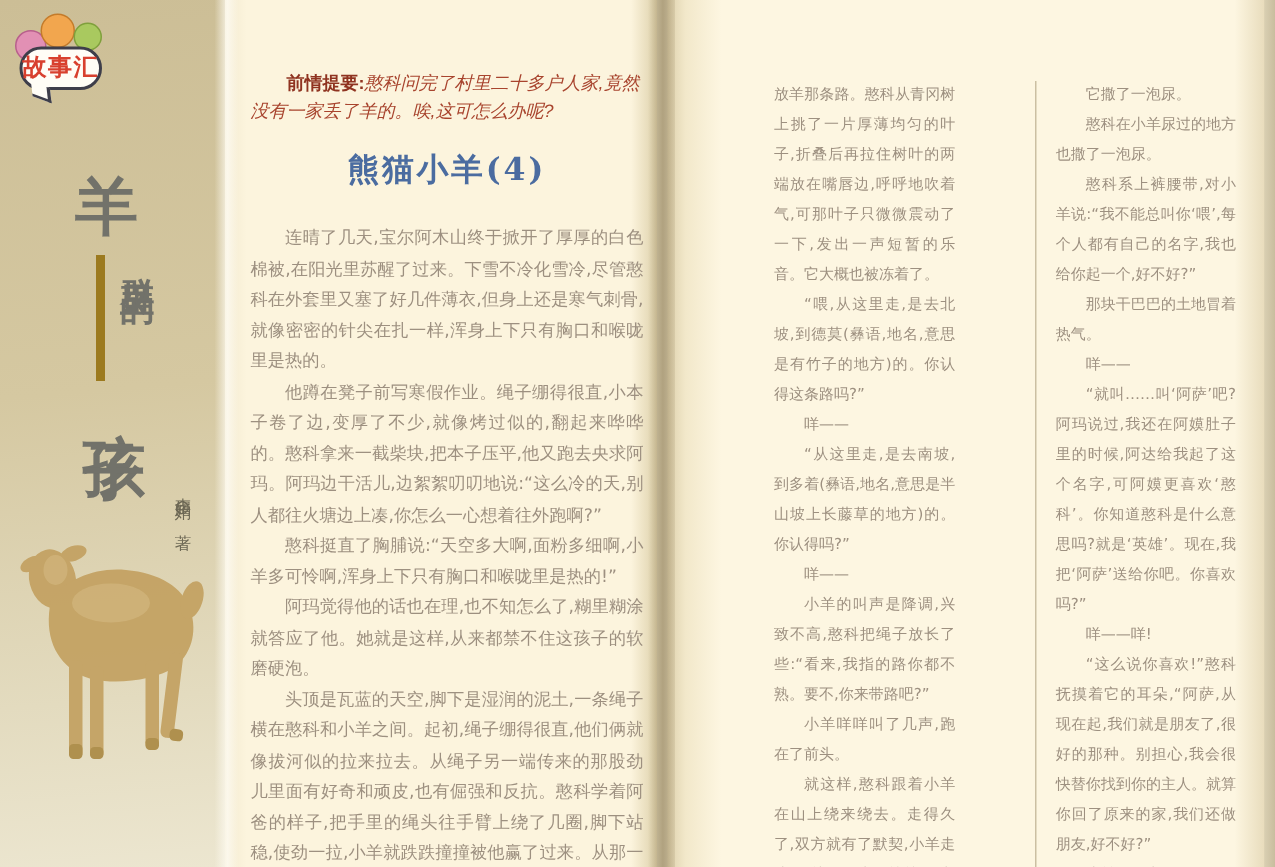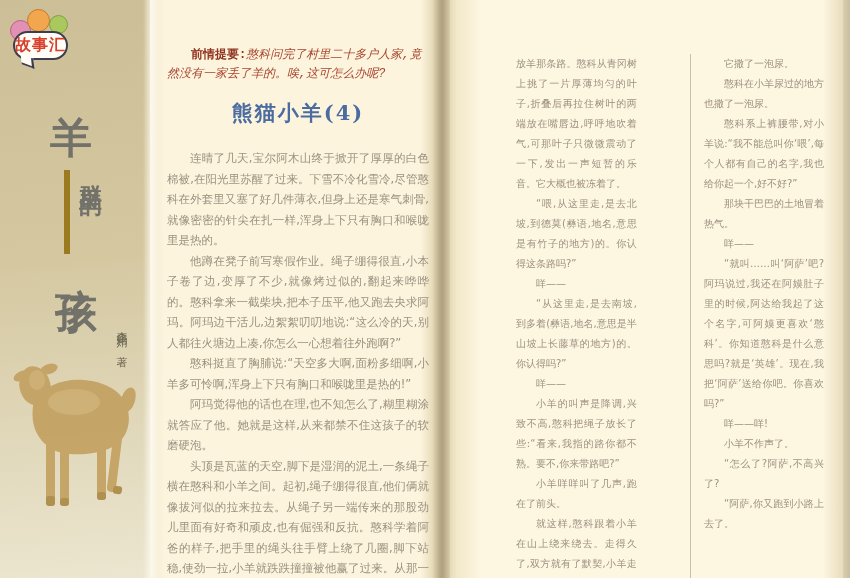--- a/index.html
+++ b/index.html
@@ -53,21 +53,21 @@
   .sheep { position:absolute; left:4px; top:336px; width:138px; height:185px; opacity:.92; }
 
   
   .page-mid {
     position:absolute; left:150px; top:0; width:288px; height:578px;
     background:linear-gradient(90deg,#f3ead0 0%,#fcf4dd 5%,#fcf4dd 94%,#ddd0aa 100%);
   }
   .mid-inner { position:absolute; left:17px; right:9px; top:0; }
   .recap {
     margin-top:46px;
-    font-family:Liberation Mono, monospace; font-style:italic;
+    font-family:Liberation Sans, sans-serif; font-style:italic;
     font-size:12px; line-height:19px; color:#a8442e; text-indent:2em;
   }
   .recap b { color:#8f3320; font-style:normal; font-weight:bold; }
   .chapter-title {
     margin-top:15px; text-align:center;
     font-family:"DejaVu Serif", serif; font-weight:600;
     font-size:21px; color:#4b6ca0; letter-spacing:2px;
   }
   .body-mid { margin-top:21px; font-size:11.5px; line-height:20.5px; color:#9d9080; text-align:justify; }
   .para { margin:0; text-indent:2em; }
@@ -171,20 +171,21 @@
           <p class="para">就这样,憨科跟着小羊在山上绕来绕去。走得久了,双方就有了默契,小羊走快了,就放慢步子等等憨科,憨科走快了,就停下来等等小羊。小羊总有贪玩的时候,见着稀奇就挪不动步子了。这时,只要憨科轻轻地晃晃绳子,它就知道继续跟上啦。</p>
         </div>
       <div class="col col2">
           <p class="para">它撒了一泡尿。</p>
           <p class="para">憨科在小羊尿过的地方也撒了一泡尿。</p>
           <p class="para">憨科系上裤腰带,对小羊说:“我不能总叫你‘喂’,每个人都有自己的名字,我也给你起一个,好不好?”</p>
           <p class="para">那块干巴巴的土地冒着热气。</p>
           <p class="para">咩——</p>
           <p class="para">“就叫……叫‘阿萨’吧?阿玛说过,我还在阿嫫肚子里的时候,阿达给我起了这个名字,可阿嫫更喜欢‘憨科’。你知道憨科是什么意思吗?就是‘英雄’。现在,我把‘阿萨’送给你吧。你喜欢吗?”</p>
           <p class="para">咩——咩!</p>
+          <p class="para">“这么说你喜欢!”憨科抚摸着它的耳朵,“阿萨,从现在起,我们就是朋友了,很好的那种。别担心,我会很快替你找到你的主人。就算你回了原来的家,我们还做朋友,好不好?”</p>
           <p class="para">小羊不作声了。</p>
           <p class="para">“怎么了?阿萨,不高兴了?</p>
           <p class="para">“阿萨,你又跑到小路上去了。</p>
         </div>
     </div>
   </div>
 
   <div class="book-edge"></div>
 </div>
 

